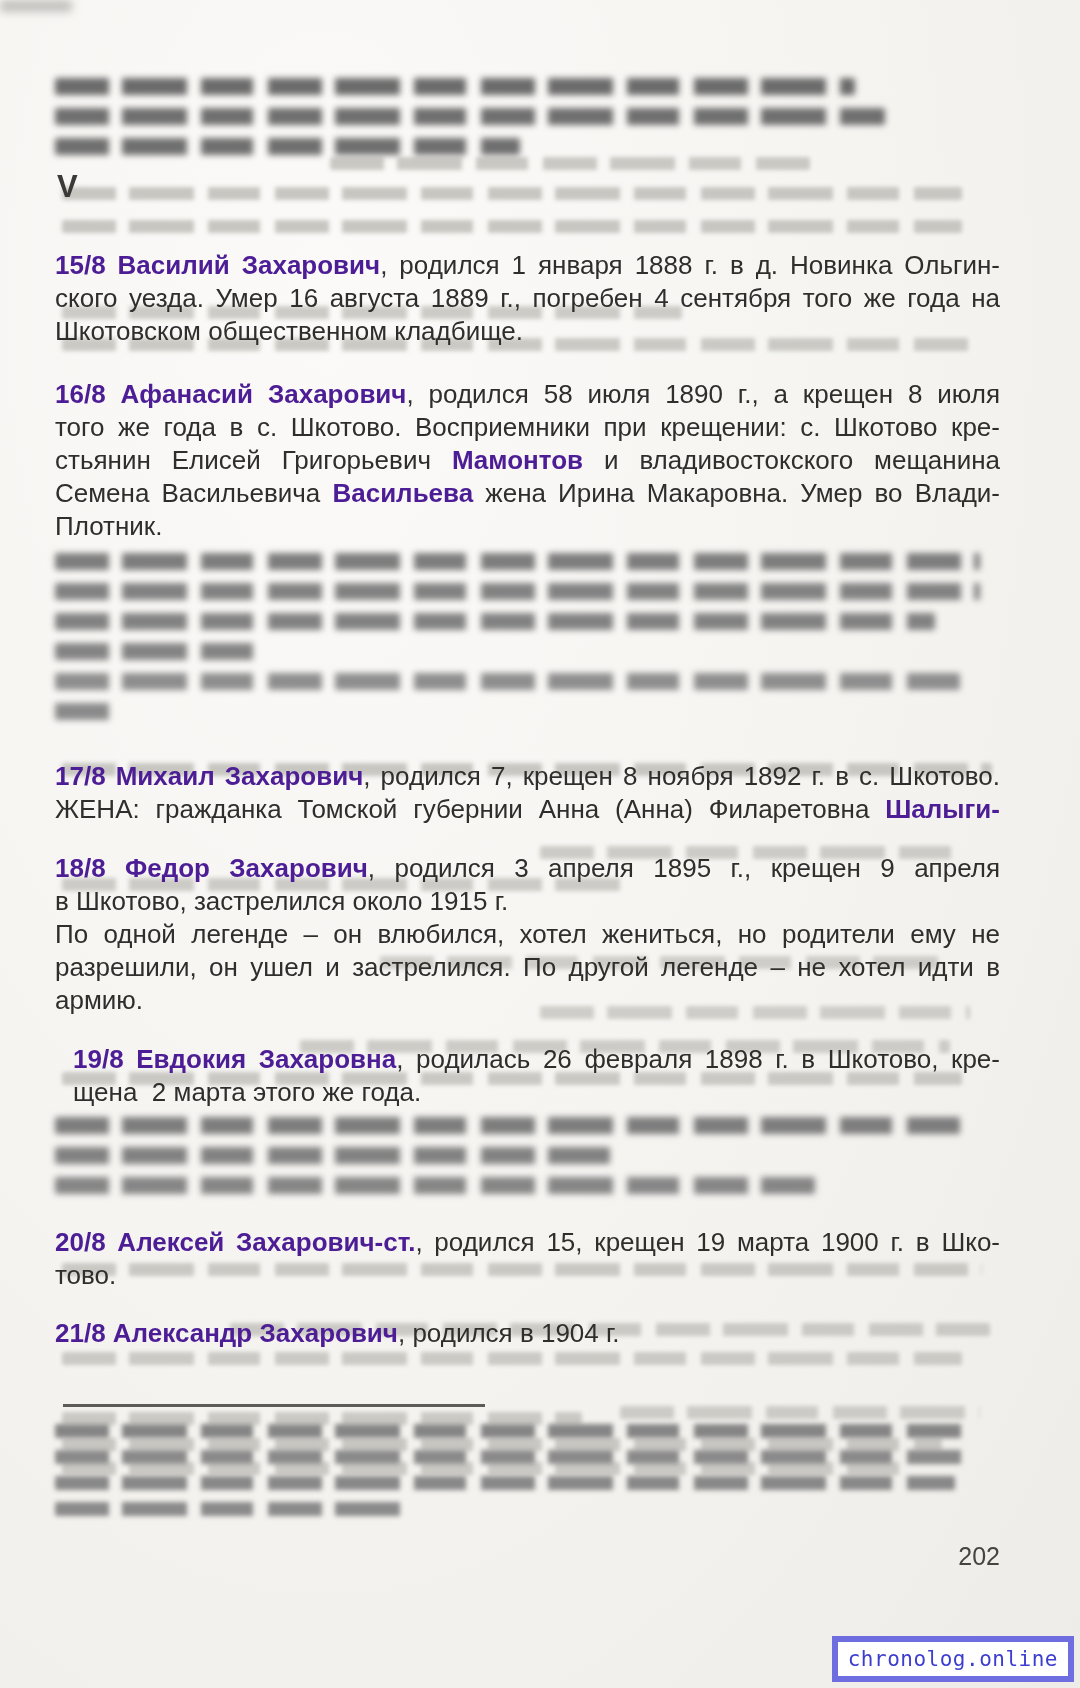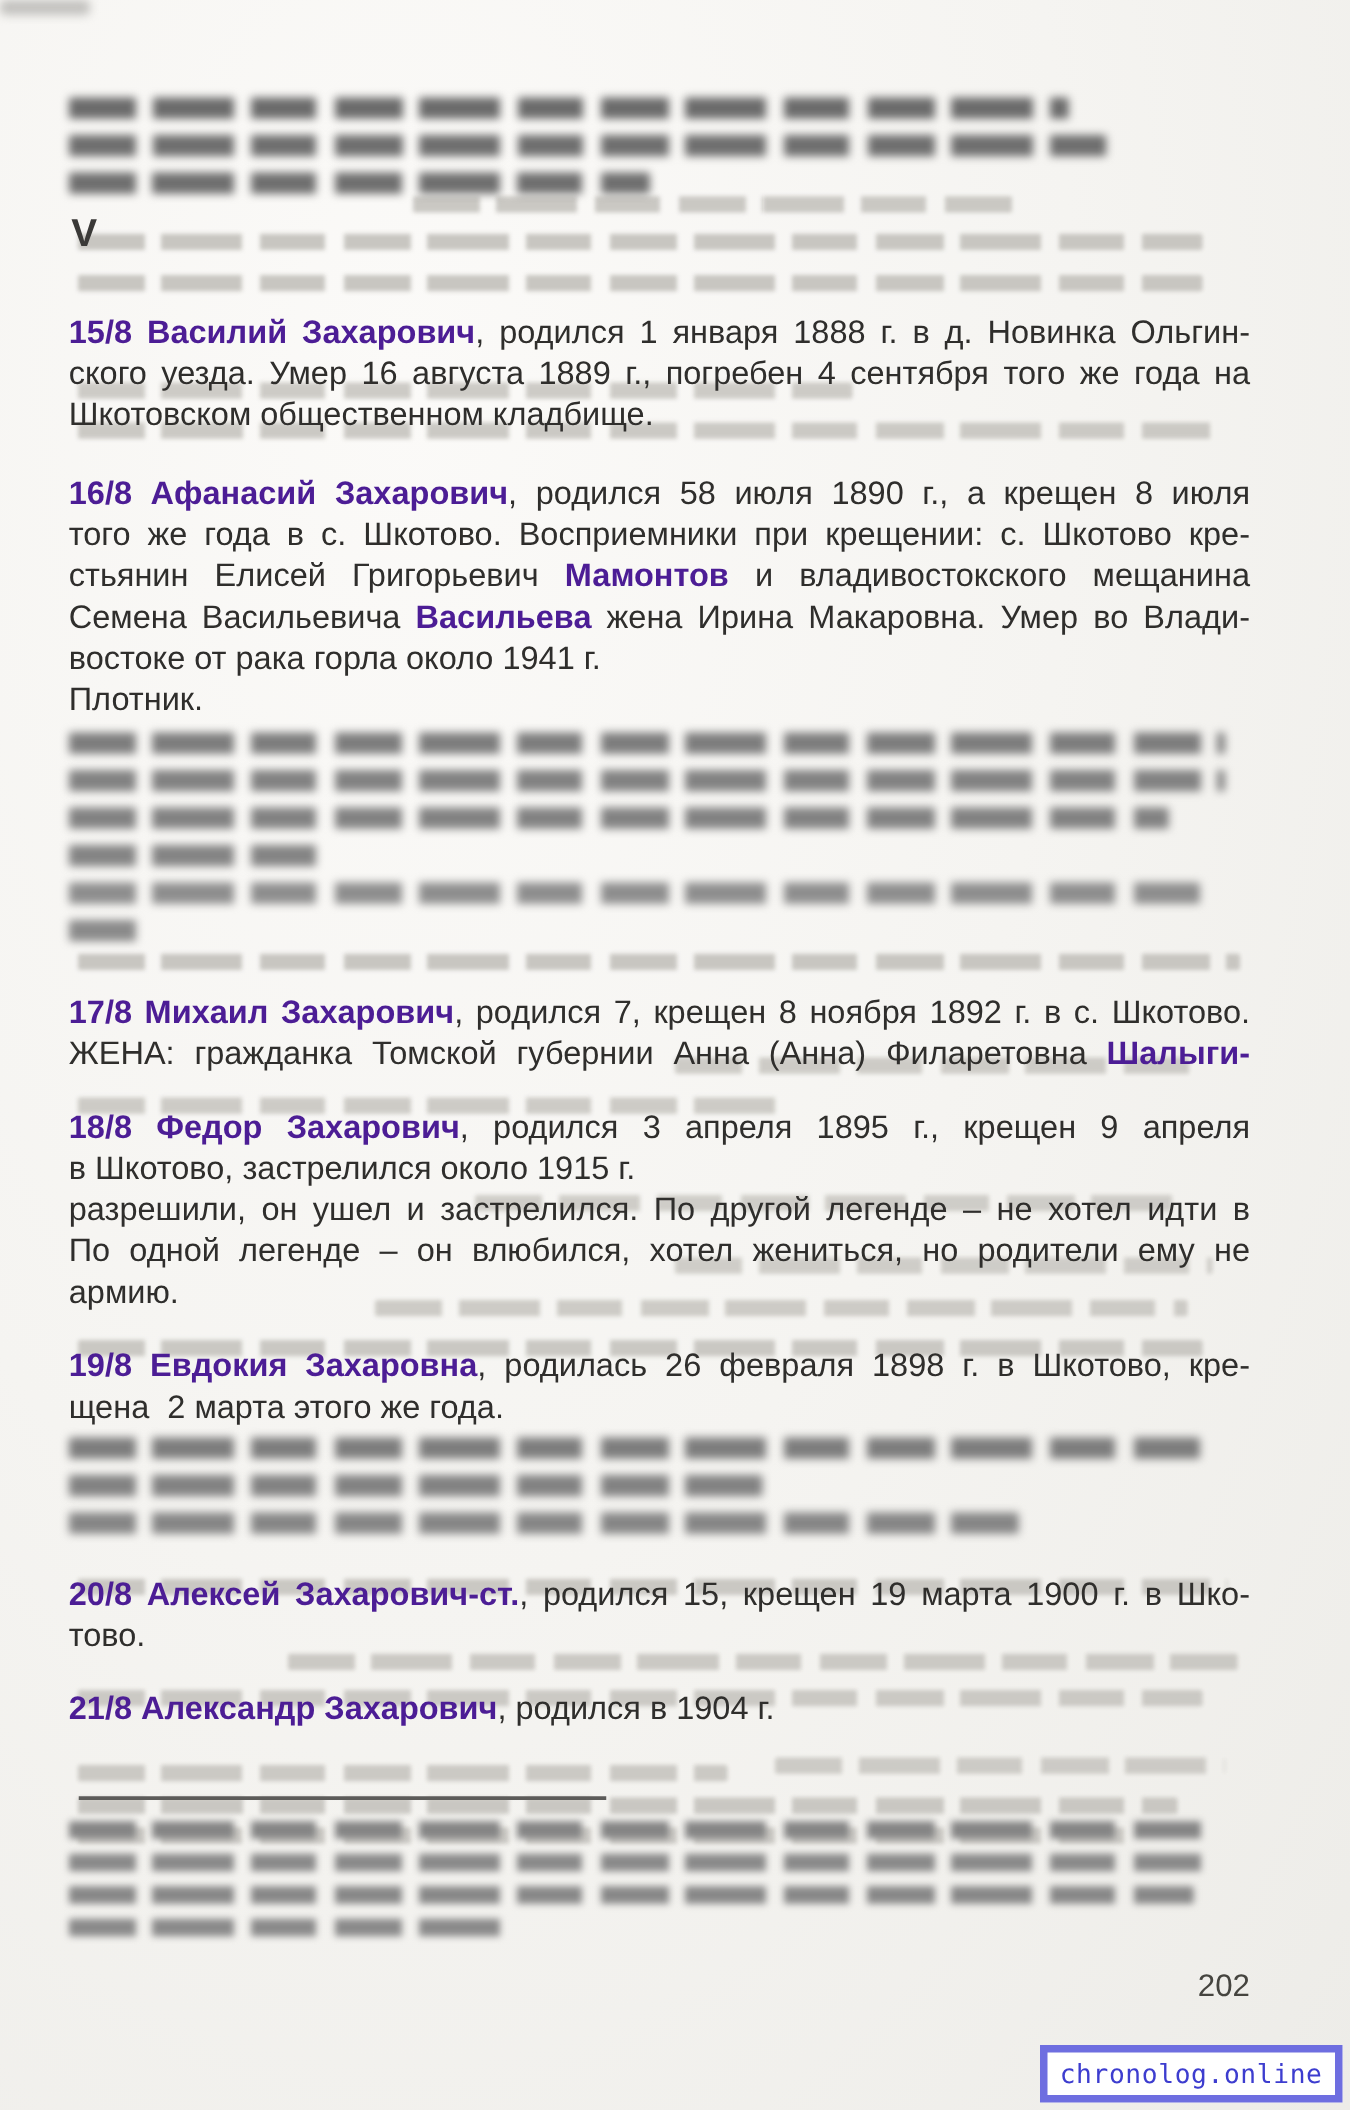--- a/index.html
+++ b/index.html
@@ -27,21 +27,21 @@
   .fn{height:14px;margin-bottom:12px;filter:blur(2.8px);}
   .gh{position:absolute;height:13px;filter:blur(1.9px);opacity:.95;}
   .sep{height:3px;width:422px;margin:0 0 17px 8px;background:#5c5b59;filter:blur(.4px);}
   .pagenum{font-size:25px;color:#45443f;text-align:right;width:100%;margin-top:0;}
   .blk{margin:0;}
   #blurA{margin-bottom:14px;}
   #blurB{margin-top:10px;margin-bottom:40px;}
   #blurC{margin-top:8px;margin-bottom:32px;}
   #blurD{margin-bottom:26px;}
   .mb30{margin-bottom:30px;} .mb26{margin-bottom:26px;} .mb25{margin-bottom:25px;}
-  .mb8{margin-bottom:8px;} .mb54{margin-bottom:54px;} .mb0{margin-bottom:0;}
+  .mb8{margin-bottom:8px;margin-left:18px;} .mb54{margin-bottom:54px;} .mb0{margin-bottom:0;}
   
   .watermark{
     position:absolute;right:6px;bottom:6px;
     border:6px solid #6e6ee0;background:#ffffff;
     color:#3d3dcf;font-family:"DejaVu Sans Mono","Liberation Mono",monospace;
     font-size:21px;line-height:24px;padding:5px 10px;letter-spacing:.5px;
   }
   .corner-smudge{position:absolute;left:0;top:0;width:72px;height:12px;background:#c2c1be;filter:blur(4px);border-radius:4px;}
 </style>
 </head>
@@ -85,43 +85,42 @@
       <div class="tline just"><span class="b">15/8 Василий Захарович</span><span>, родился 1 января 1888 г. в д. Новинка Ольгин-</span></div>
       <div class="tline just"><span>ского уезда. Умер 16 августа 1889 г., погребен 4 сентября того же года на</span></div>
       <div class="tline last"><span>Шкотовском общественном кладбище.</span></div>
     </div>
 
   <div class="entry">
       <div class="tline just"><span class="b">16/8 Афанасий Захарович</span><span>, родился 58 июля 1890 г., а крещен 8 июля</span></div>
       <div class="tline just"><span>того же года в с. Шкотово. Восприемники при крещении: с. Шкотово кре-</span></div>
       <div class="tline just"><span>стьянин Елисей Григорьевич </span><span class="b">Мамонтов</span><span> и владивостокского мещанина</span></div>
       <div class="tline just"><span>Семена Васильевича </span><span class="b">Васильева</span><span> жена Ирина Макаровна. Умер во Влади-</span></div>
-      <div class="tline last"><span>востоке от рака горла около 1941 г.</span></div>
       <div class="tline last"><span>Плотник.</span></div>
     </div>
 
   <div id="blurB" class="blk">
     <div class="bd bln" style="width:925px;color:#7d7d7d;"></div>
     <div class="bd bln" style="width:925px;color:#828282;"></div>
     <div class="bd bln" style="width:880px;color:#828282;"></div>
     <div class="bd bln" style="width:205px;color:#848484;"></div>
     <div class="bd bln" style="width:905px;color:#8e8e8e;"></div>
     <div class="bd bln mb0" style="width:60px;color:#8a8a8a;"></div>
   </div>
 
   <div class="entry mb26">
       <div class="tline just"><span class="b">17/8 Михаил Захарович</span><span>, родился 7, крещен 8 ноября 1892 г. в с. Шкотово.</span></div>
       <div class="tline just"><span>ЖЕНА: гражданка Томской губернии Анна (Анна) Филаретовна </span><span class="b">Шалыги-</span></div>
     </div>
 
   <div class="entry mb26">
       <div class="tline just"><span class="b">18/8 Федор Захарович</span><span>, родился 3 апреля 1895 г., крещен 9 апреля</span></div>
       <div class="tline last"><span>в Шкотово, застрелился около 1915 г.</span></div>
+      <div class="tline just"><span>По одной легенде – он влюбился, хотел жениться, но родители ему не</span></div>
       <div class="tline just"><span>разрешили, он ушел и застрелился. По другой легенде – не хотел идти в</span></div>
-      <div class="tline just"><span>По одной легенде – он влюбился, хотел жениться, но родители ему не</span></div>
       <div class="tline last"><span>армию.</span></div>
     </div>
 
   <div class="entry mb8">
       <div class="tline just"><span class="b">19/8 Евдокия Захаровна</span><span>, родилась 26 февраля 1898 г. в Шкотово, кре-</span></div>
       <div class="tline last"><span>щена  2 марта этого же года.</span></div>
     </div>
 
   <div id="blurC" class="blk">
     <div class="bd bln" style="width:905px;color:#7d7d7d;"></div>

